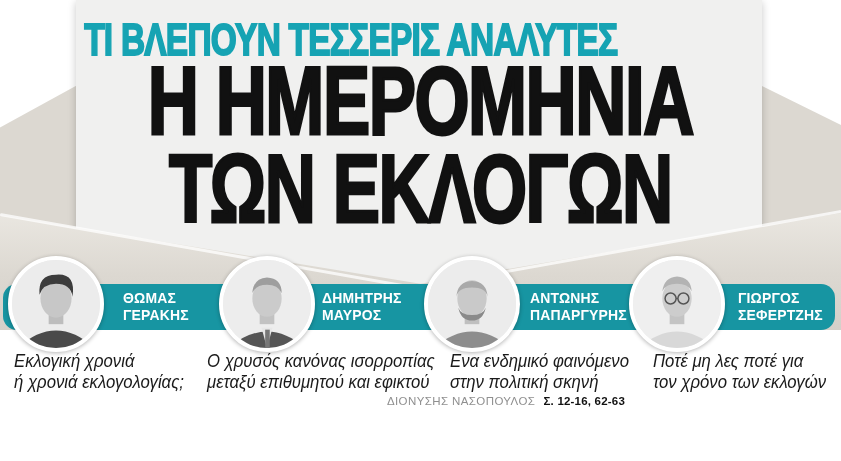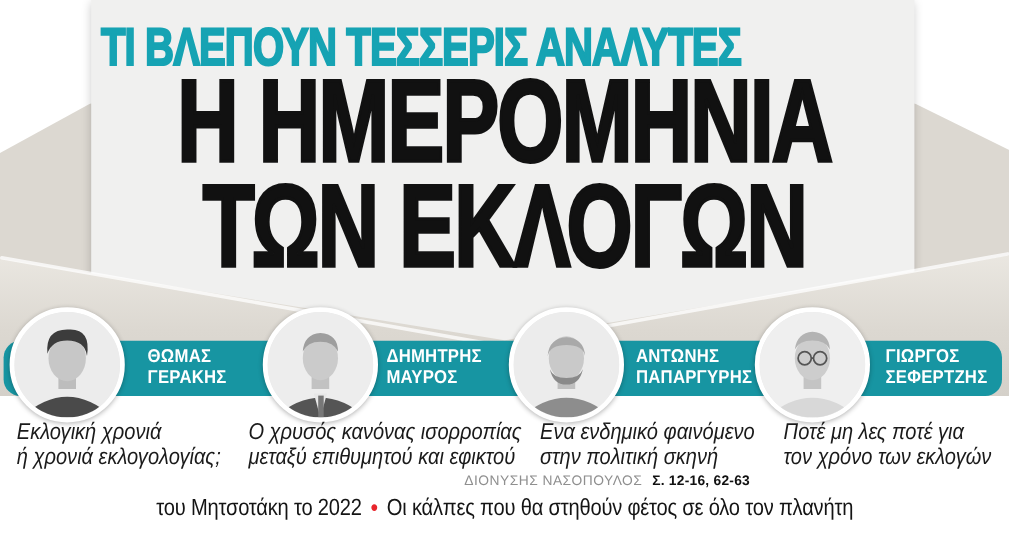--- a/index.html
+++ b/index.html
@@ -162,22 +162,15 @@
     <div>Ποτέ μη λες ποτέ για</div>
     <div>τον χρόνο των εκλογών</div>
   </div>
 
   <div class="credit">
     <span class="author">ΔΙΟΝΥΣΗΣ ΝΑΣΟΠΟΥΛΟΣ</span>
     <span class="pages">Σ. 12-16, 62-63</span>
   </div>
 
   <div class="teaser">
-    <div class="tline">
-      <span>
-        <span class="titem">του Μητσοτάκη το 2022</span>
-        <span class="bullet">•</span>
-        <span class="titem">Οι κάλπες που θα στηθούν φέτος σε όλο τον πλανήτη</span>
-      </span>
-    </div>
   </div>
 
 </div>
 
 </body></html>

